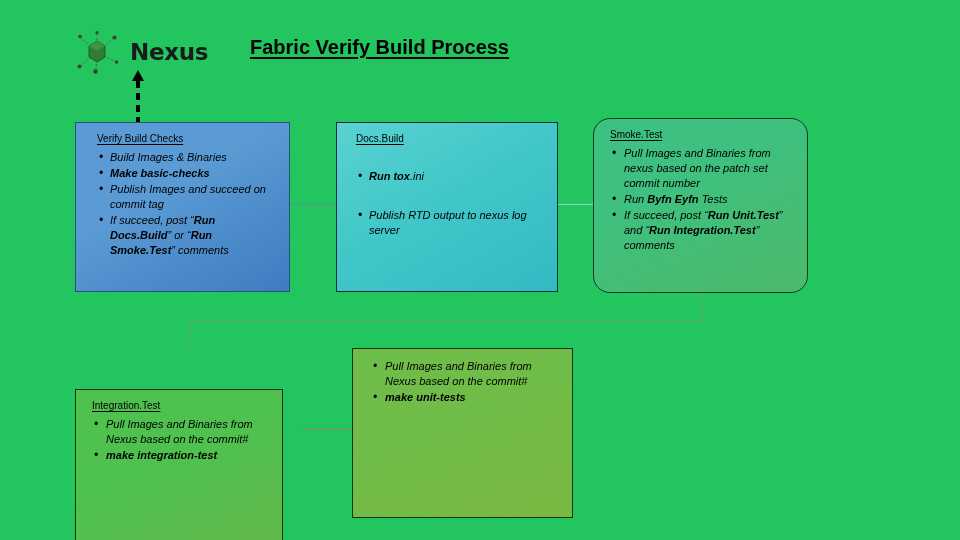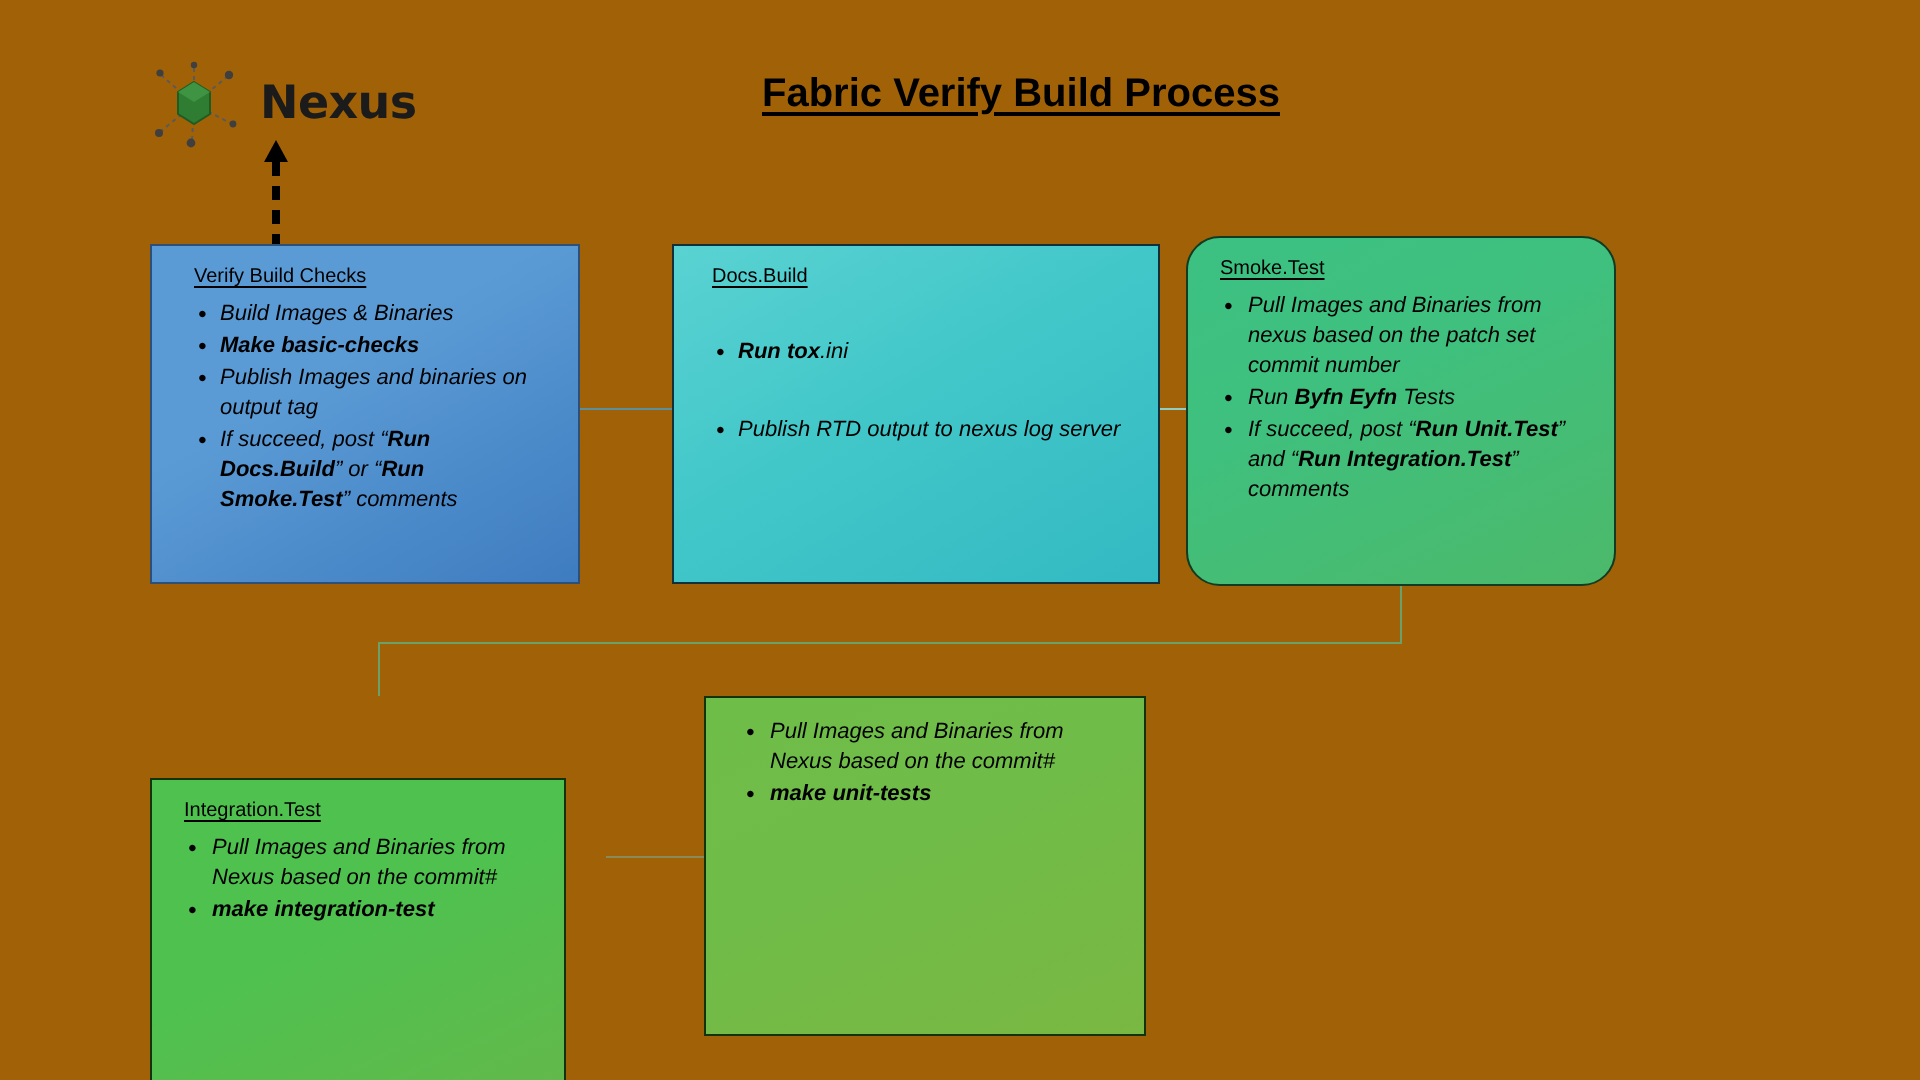--- a/index.html
+++ b/index.html
@@ -6,21 +6,21 @@
   html, body {
     margin: 0; padding: 0;
     width: 960px; height: 540px;
     background: #ffffff;
     font-family: "Liberation Sans", sans-serif;
     overflow: hidden;
   }
   #slide {
     position: relative;
     width: 960px; height: 540px;
-    background: #a16207;
+    background: #22c55e;
   }
 
   
   .logo-wrap {
     position: absolute;
     left: 72px; top: 28px;
     width: 185px; height: 50px;
     display: flex; align-items: center; gap: 6px;
   }
   .logo-mark {
@@ -36,21 +36,21 @@
     letter-spacing: -0.3px;
     line-height: 1;
     padding-bottom: 2px;
   }
 
   
   .title {
     position: absolute;
     left: 250px; top: 36px;
     width: 390px;
-    text-align: right;
+    text-align: left;
     font-family: "Liberation Sans", sans-serif;
     font-weight: bold;
     font-size: 20px;
     color: #000000;
     text-decoration: underline;
     text-underline-offset: 3px;
   }
 
   
   .dashed-arrow {
@@ -105,21 +105,21 @@
   #box-verify {
     left: 75px; top: 122px; width: 215px; height: 170px;
     background: linear-gradient(150deg, #5b9bd5 0%, #5b9bd5 38%, #3e7cc0 100%);
     border-color: #2e4f78;
   }
   #box-verify .box-title { padding-left: 9px; }
   #box-verify li { padding-left: 22px; }
   #box-verify li::before { left: 11px; }
 
   #box-docs {
-    left: 336px; top: 122px; width: 244px; height: 170px;
+    left: 336px; top: 122px; width: 222px; height: 170px;
     background: linear-gradient(150deg, #5ad2d2 0%, #42c7c9 45%, #33b9c2 100%);
     border-color: #11303b;
   }
   #box-docs .box-title { padding-left: 7px; }
   #box-docs li { padding-left: 20px; margin-top: 24px; }
   #box-docs li::before { left: 9px; }
 
   #box-smoke {
     left: 593px; top: 118px; width: 215px; height: 175px;
     background: linear-gradient(155deg, #3cc183 0%, #3fc07e 40%, #4cb96a 100%);
@@ -197,21 +197,21 @@
   <div class="conn conn-h" style="left:189px; top:321px; width:512px; border-top-color:#6aa06a;"></div>
   <div class="conn conn-v" style="left:189px; top:321px; height:27px; border-left-color:#6aa06a;"></div>
 
   <div class="conn conn-h" style="left:303px; top:428px; width:49px; border-top-color:#8a8a58;"></div>
 
   <div class="box" id="box-verify">
     <div class="box-title">Verify Build Checks</div>
     <ul>
       <li><span>Build Images &amp; Binaries</span></li>
       <li><b>Make basic-checks</b></li>
-      <li><span>Publish Images and binaries on output tag</span></li>
+      <li><span>Publish Images and succeed on commit tag</span></li>
       <li><span>If succeed, post “</span><b>Run Docs.Build</b><span>” or “</span><b>Run Smoke.Test</b><span>” comments</span></li>
     </ul>
   </div>
 
   <div class="box" id="box-docs">
     <div class="box-title">Docs.Build</div>
     <ul>
       <li><b>Run tox</b><span>.ini</span></li>
       <li><span>Publish RTD output to nexus log server</span></li>
     </ul>

